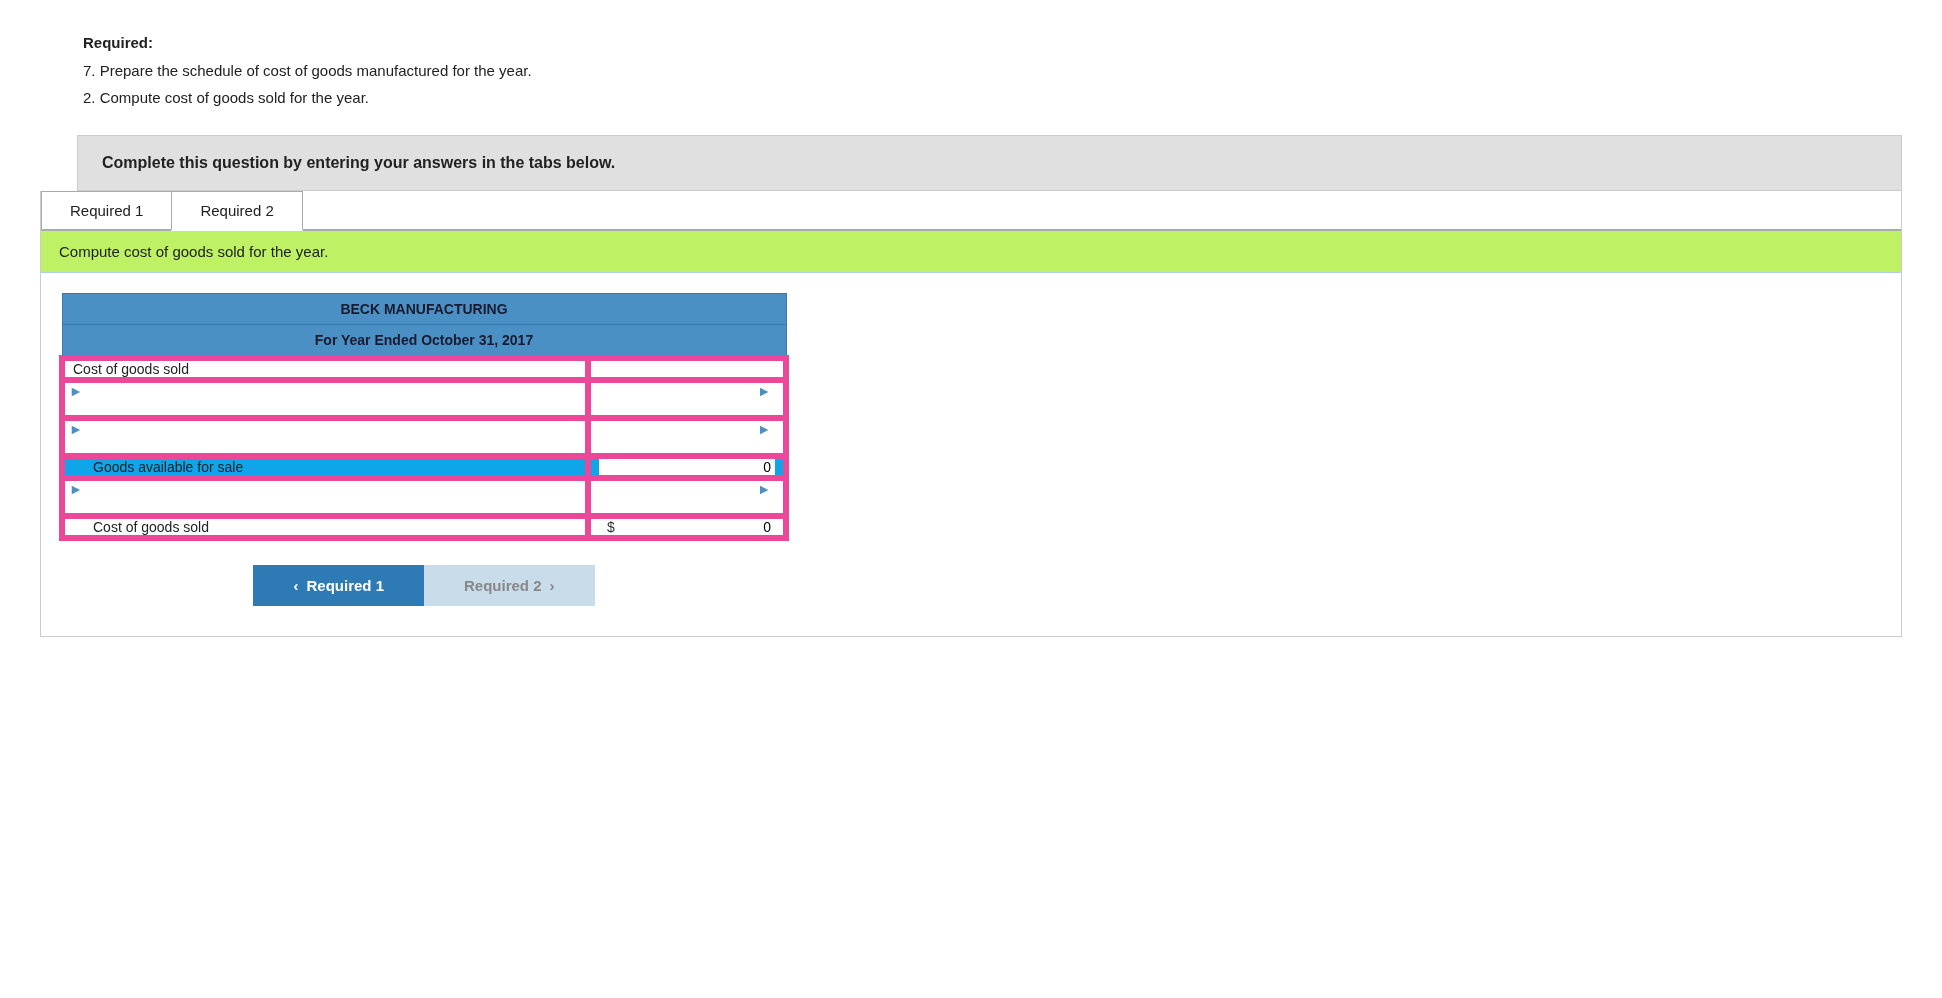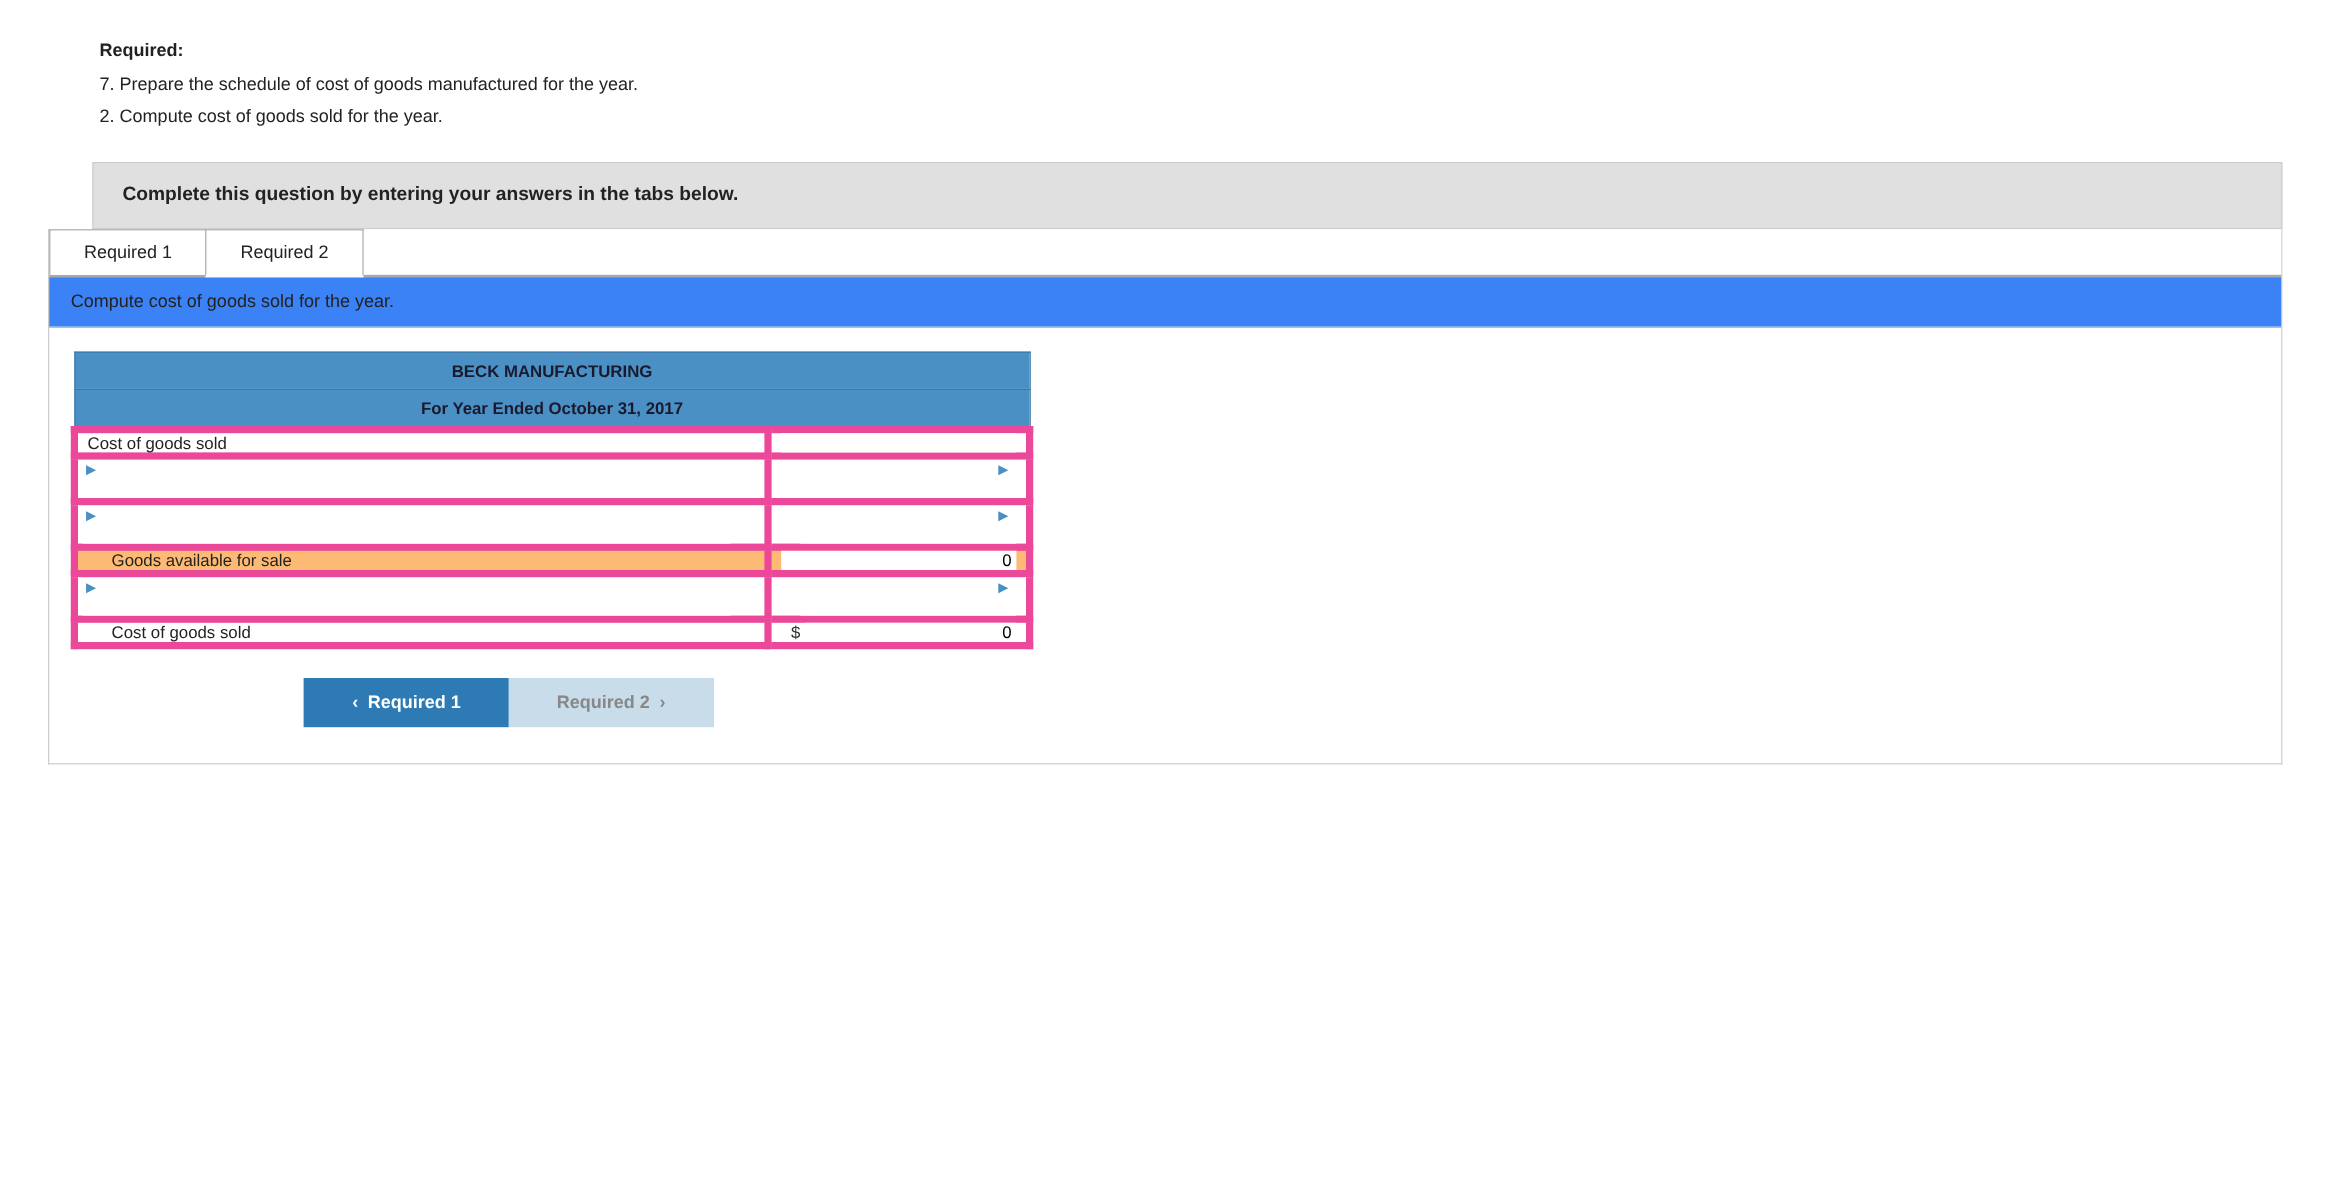--- a/index.html
+++ b/index.html
@@ -49,35 +49,35 @@
     }
 
     .tab.active {
       background: #fff;
       border-bottom: 2px solid #fff;
       margin-bottom: -2px;
       z-index: 1;
     }
 
     .tab-content-header {
-      background: #3b82f6;
+      background: #bef264;
       padding: 12px 18px;
       font-size: 15px;
       color: #222;
       border-bottom: 1px solid #b0cfe8;
     }
 
     .tab-body {
       padding: 20px 18px 30px 18px;
     }
 
     
     .statement-table {
       border-collapse: collapse;
-      width: 802px;
+      width: 730px;
     }
 
     .statement-table .header-row td {
       background: #4a90c4;
       color: #1a1a2e;
       font-weight: bold;
       text-align: center;
       padding: 7px 10px;
       font-size: 14px;
       border: 1px solid #3a7aaa;
@@ -122,21 +122,21 @@
       color: #4a90c4;
       font-size: 14px;
       margin-right: 4px;
     }
 
     .row-with-arrow td:first-child {
       padding-left: 4px;
     }
 
     .subtotal-row td {
-      background: #fdba74;
+      background: #0ea5e9;
     }
 
     .total-row td {
       background: #fff;
     }
 
     .dollar-sign {
       color: #333;
       font-size: 14px;
     }

